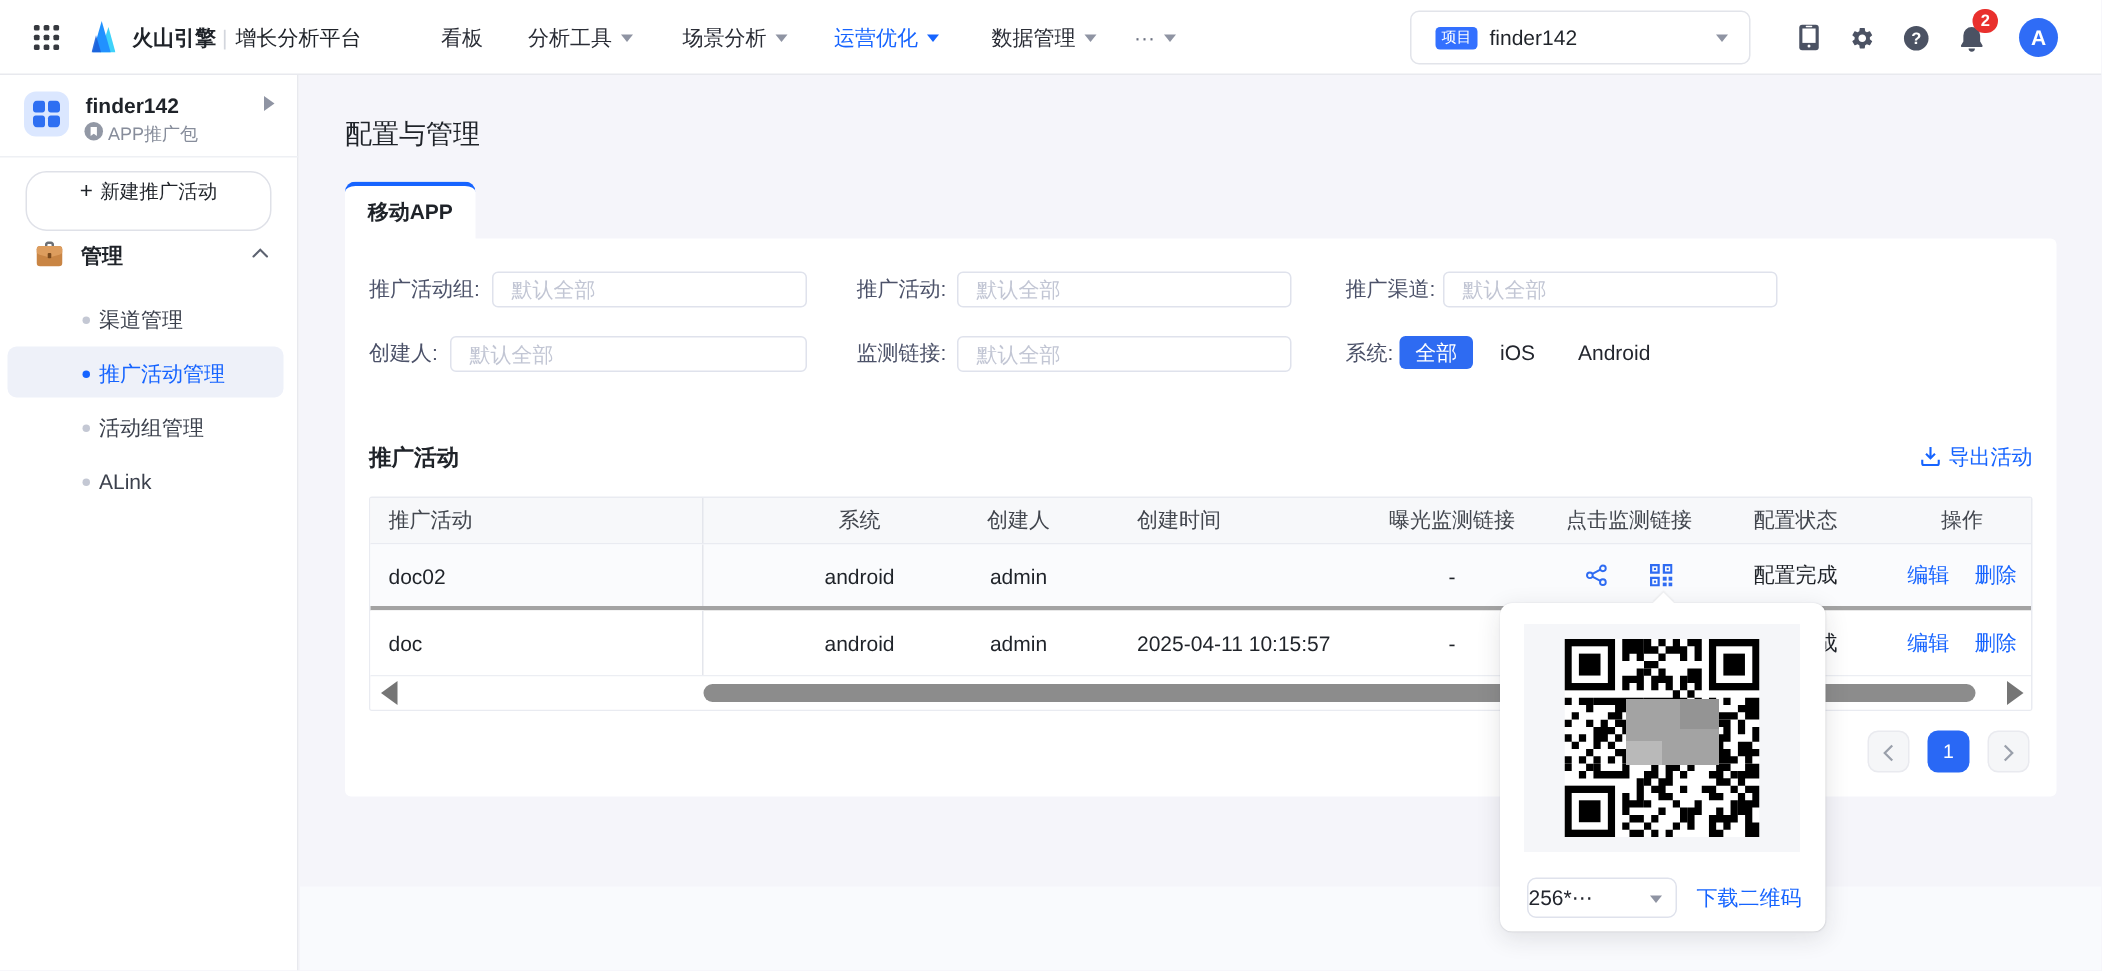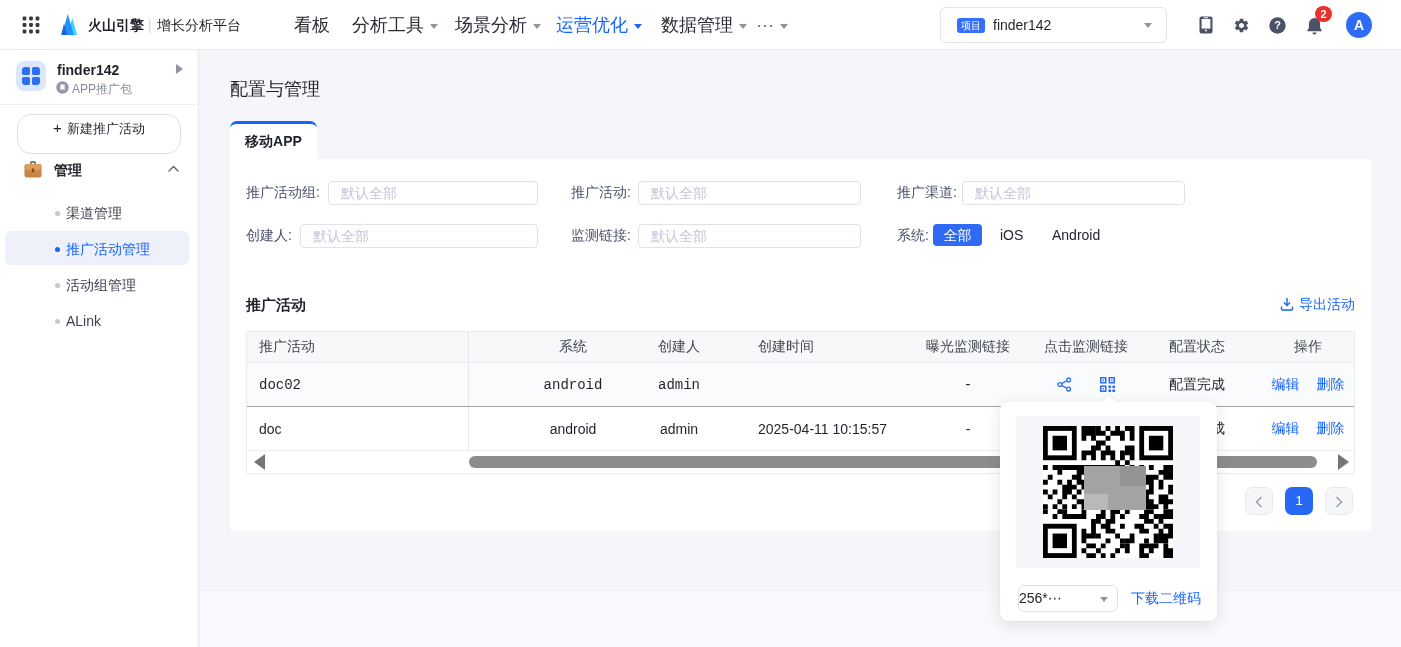--- a/index.html
+++ b/index.html
@@ -3,21 +3,21 @@
 <meta charset="utf-8">
 <style>
 * { margin:0; padding:0; box-sizing:border-box; }
 html,body { width:1401px; height:647px; overflow:hidden; }
 body { font-family:"Liberation Sans",sans-serif; background:#f5f5fa; color:#1f2329; }
 .abs { position:absolute; }
 #root { position:relative; width:1401px; height:647px; }
 
 
 #topbar { position:absolute; left:0; top:0; width:1401px; height:50px; background:#fff; border-bottom:1px solid #e8e9ee; z-index:20; }
-.navitem { position:absolute; top:0; height:50px; line-height:50px; font-size:18px; color:#2a2d36; white-space:nowrap; }
+.navitem { position:absolute; top:0; height:50px; line-height:50px; font-size:14px; color:#2a2d36; white-space:nowrap; }
 .caret { display:inline-block; width:0; height:0; border-left:4px solid transparent; border-right:4px solid transparent; border-top:5px solid #8f94a3; vertical-align:2px; margin-left:6px; }
 .caret.blue { border-top-color:#1664ff; }
 #projsel { position:absolute; left:940px; top:7px; width:227px; height:36px; border:1px solid #e2e4ea; border-radius:6px; background:#fff;padding-left:16px; }
 #projsel .tag { position:absolute; left:16px; top:10px; background:#3370ff; color:#fff; font-size:10px; line-height:15px; padding:0 4px; border-radius:3px; }
 #projsel .name { position:absolute; left:52px; top:0; line-height:34px; font-size:14px; color:#1f2329; }
 #projsel .caret { position:absolute; right:14px; top:15px; }
 
 
 #sidebar { position:absolute; left:0; top:50px; width:199px; height:597px; background:#fff; border-right:1px solid #e8e9ee; z-index:10; }
 #newbtn { position:absolute; left:17px; top:64px; width:164px; height:40px; border:1px solid #dfe1e8; border-radius:14px; background:#fff; text-align:center; line-height:25px; font-size:13px; color:#1f2329; }
@@ -36,21 +36,21 @@
 
 
 .flabel { position:absolute; font-size:14px; color:#4c5269; height:28px; line-height:28px; text-align:right; }
 .finput { position:absolute; height:24px; border:1px solid #dfe2ec; border-radius:4px; background:#fff; font-size:14px; color:#c2c6d4; line-height:22px; padding-left:12px; }
 .sysbtn { position:absolute; height:22px; border-radius:4px; font-size:14px; line-height:22px; text-align:center; }
 
 
 #tbl { position:absolute; left:16px; top:172px; width:1109px; border:1px solid #e9ebf1; border-radius:2px; }
 .trow { position:relative; width:100%; }
 .thead { height:31px; background:#f7f8fa; border-bottom:1px solid #e9ebf1; font-size:14px; color:#42464e; }
-.tr1 { height:44px; background:#fafbfd; border-bottom:1px solid #a3a3a3; font-size:14px;font-family:Liberation Mono, monospace; }
+.tr1 { height:44px; background:#fafbfd; border-bottom:3px solid #a3a3a3; font-size:14px; }
 .tr2 { height:44px; background:#fff; border-bottom:1px solid #eceef3; font-size:14px; }
 .cell { position:absolute; top:0; height:100%; display:flex; align-items:center; }
 .cfix { left:0; width:222px; padding-left:12px; border-right:1px solid #e4e6ec; }
 .blue { color:#1664ff; }
 #scrollrow { position:relative; height:22px; background:#fff; }
 
 
 .pgbtn { position:absolute; width:28px; height:28px; border-radius:7px; text-align:center; line-height:28px; font-size:13px; }
 
 

